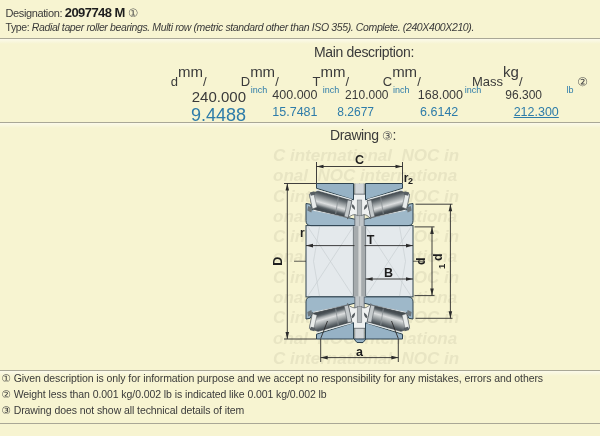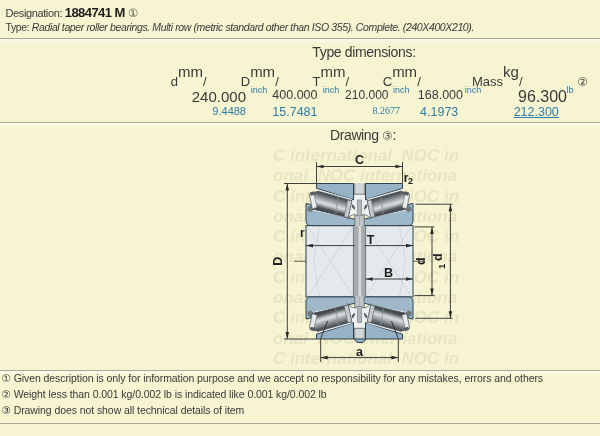--- a/index.html
+++ b/index.html
@@ -11,44 +11,44 @@
         background:linear-gradient(to bottom,rgba(255,255,255,0.55),rgba(255,255,255,0));}
   .blue{color:#2e7ca9;padding-left:44px;}
   .dk{color:#3a3a3a;}
   .ctr{transform:translateX(-50%);}
   sup.u{font-size:15px;position:relative;top:-4.5px;color:#3a3a3a;}
   sub.u{font-size:9px;position:relative;top:3.5px;}
 </style>
 </head>
 <body>
 
-  <div class="abs dk" style="left:5.5px;top:4.5px;font-size:11px;letter-spacing:-0.38px;">Designation:&nbsp;<b style="font-size:13px;color:#1d1d1d;letter-spacing:-0.57px;">1884741 M</b><span style="letter-spacing:0;font-size:11.5px;color:#4a4a4a;"> ①</span></div>
+  <div class="abs dk" style="left:5.5px;top:4.5px;font-size:11px;letter-spacing:-0.38px;">Designation:&nbsp;<b style="font-size:13px;color:#1d1d1d;letter-spacing:-0.57px;">2097748 M</b><span style="letter-spacing:0;font-size:11.5px;color:#4a4a4a;"> ①</span></div>
   <div class="abs dk" style="left:5.5px;top:21px;font-size:10.5px;letter-spacing:-0.38px;">Type: <i>Radial taper roller bearings. Multi row (metric standard other than ISO 355). Complete. (240X400X210).</i></div>
 
   <div class="sep" style="top:38px;"></div>
   <div class="glow" style="top:39px;"></div>
 
-  <div class="abs dk ctr" style="left:364px;top:44px;font-size:14px;letter-spacing:-0.35px;">Type dimensions:</div>
+  <div class="abs dk ctr" style="left:364px;top:44px;font-size:14px;letter-spacing:-0.35px;">Main description:</div>
 
   <div class="abs dk ctr" style="left:219px;top:67px;font-size:13px;">d<sup class="u">mm</sup>/<sub class="u blue">inch</sub></div>
   <div class="abs dk ctr" style="left:290px;top:67px;font-size:13px;">D<sup class="u">mm</sup>/<sub class="u blue">inch</sub></div>
   <div class="abs dk ctr" style="left:361px;top:67px;font-size:13px;">T<sup class="u">mm</sup>/<sub class="u blue">inch</sub></div>
   <div class="abs dk ctr" style="left:432px;top:67px;font-size:13px;">C<sup class="u">mm</sup>/<sub class="u blue">inch</sub></div>
   <div class="abs dk ctr" style="left:522px;top:67px;font-size:13px;margin-left:8px;">Mass<sup class="u">kg</sup>/<sub class="u blue">lb</sub> <span style="font-size:12px;color:#4a4a4a;">②</span></div>
 
   <div class="abs dk" style="right:354px;top:88.3px;font-size:15px;">240.000</div>
   <div class="abs dk" style="right:282.5px;top:88.3px;font-size:12.5px;">400.000</div>
   <div class="abs dk" style="right:211.5px;top:88.3px;font-size:12px;">210.000</div>
   <div class="abs dk" style="right:137px;top:88.3px;font-size:12.5px;">168.000</div>
-  <div class="abs dk" style="right:33px;top:88.3px;font-size:16px;">96.300</div>
-
-  <div class="abs blue" style="right:354px;top:105.3px;font-size:11px;">9.4488</div>
+  <div class="abs dk" style="right:58px;top:88.3px;font-size:12px;">96.300</div>
+
+  <div class="abs blue" style="right:354px;top:105.3px;font-size:18px;">9.4488</div>
   <div class="abs blue" style="right:282.5px;top:105.3px;font-size:12.5px;">15.7481</div>
-  <div class="abs blue" style="right:200px;top:105.3px;font-size:10px;font-family:Liberation Serif, serif;">8.2677</div>
-  <div class="abs blue" style="right:141.7px;top:105.3px;font-size:12.5px;">4.1973</div>
+  <div class="abs blue" style="right:226px;top:105.3px;font-size:12px;">8.2677</div>
+  <div class="abs blue" style="right:141.7px;top:105.3px;font-size:12.5px;">6.6142</div>
   <div class="abs blue" style="right:41.2px;top:105.3px;font-size:12.5px;text-decoration:underline;">212.300</div>
 
   <div class="sep" style="top:122px;"></div>
   <div class="glow" style="top:123px;"></div>
 
   <div class="abs dk ctr" style="left:363px;top:127px;font-size:14px;letter-spacing:-0.4px;">Drawing <span style="font-size:12px;color:#555;">③</span>:</div>
 
   <div class="abs" style="left:273px;top:146px;width:186px;height:222px;overflow:hidden;
        font:bold italic 17px 'Liberation Sans',sans-serif;color:rgba(104,102,76,0.10);line-height:20.3px;">
     <div>C international&nbsp; NOC in</div>

